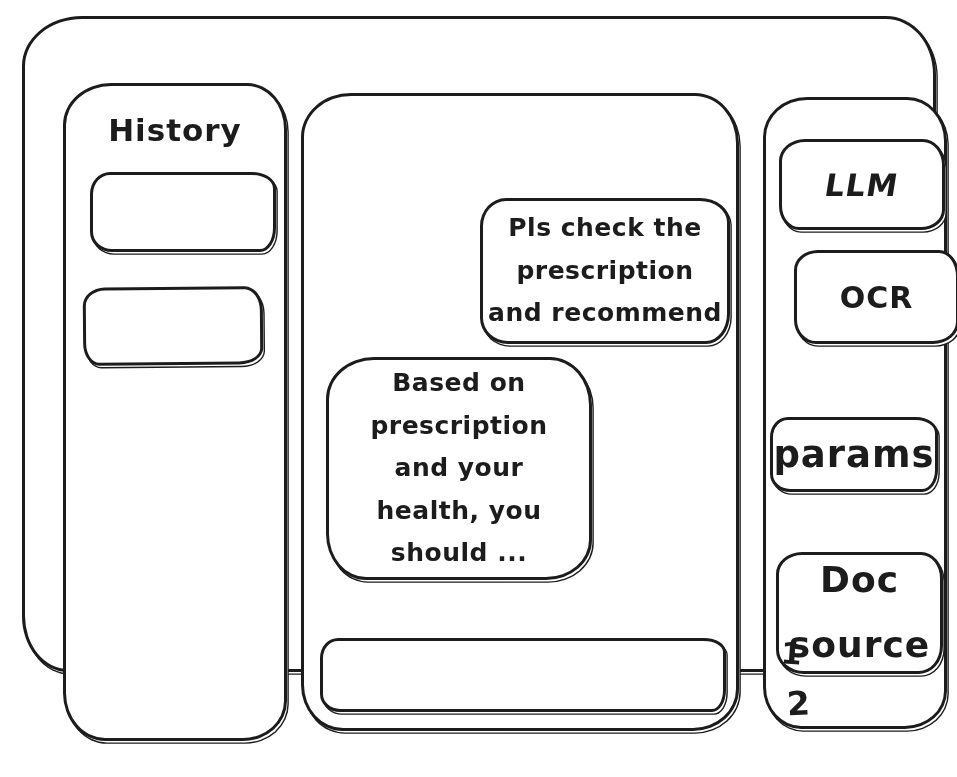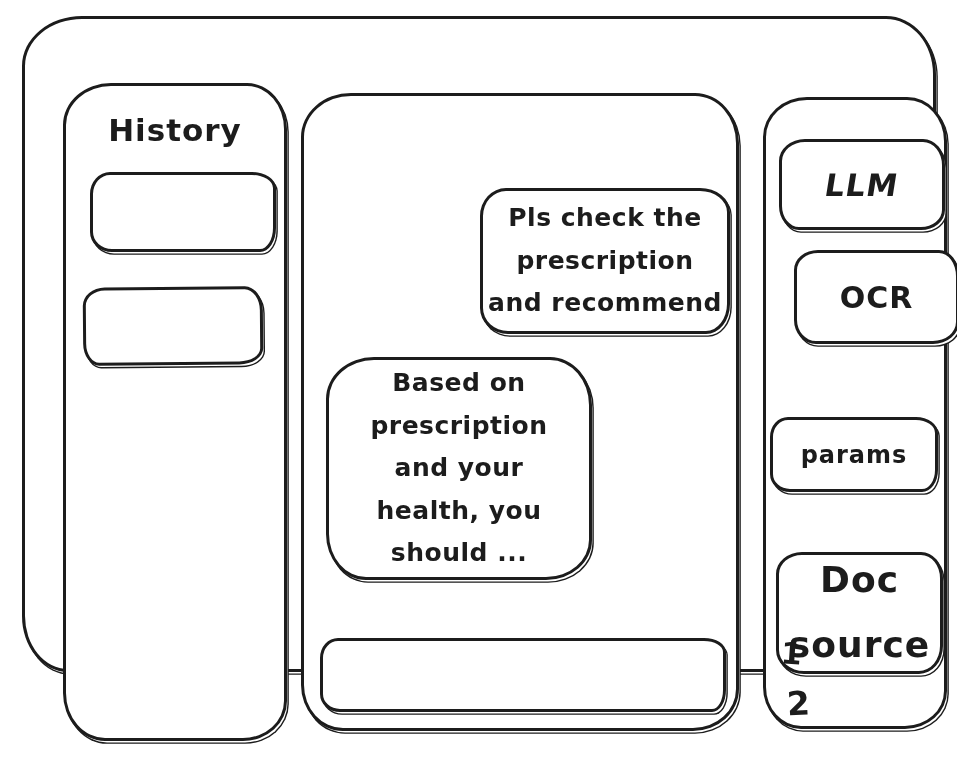--- a/index.html
+++ b/index.html
@@ -44,21 +44,21 @@
   .chat-title {
     position:absolute; left:0; top:24px; width:100%;
     text-align:center; font-size:31px; letter-spacing:2px;
   }
   .bubble {
     display:flex; align-items:center; justify-content:center;
     text-align:center; white-space:pre-line;
     font-size:25px; line-height:1.7; letter-spacing:0.5px;
   }
   .user-bubble {
-    left:176px; top:92px; width:250px; height:146px;
+    left:176px; top:102px; width:250px; height:146px;
     border-radius:26px 30px 24px 28px / 28px 24px 30px 26px;
   }
   .agent-bubble {
     left:22px; top:261px; width:266px; height:223px;
     border-radius:48px 42px 46px 40px / 42px 48px 40px 46px;
   }
   .chat-input {
     position:absolute; left:16px; top:542px; width:406px; height:74px;
     border:3px solid var(--ink); background:var(--bg);
     border-radius:18px 22px 14px 20px / 20px 14px 22px 18px;
@@ -81,21 +81,21 @@
     left:13px; top:39px; width:166px; height:91px; font-size:31px;
     border-radius:26px 22px 24px 20px / 22px 26px 20px 24px;
   }
   .tool-llm span { transform:skewX(-9deg); display:inline-block; }
   .tool-ocr {
     left:28px; top:150px; width:165px; height:94px; font-size:30px;
     border-radius:24px 20px 26px 22px / 20px 26px 22px 24px;
     text-align:right;
   }
   .tool-params {
-    left:4px; top:317px; width:168px; height:75px; font-size:24px;
+    left:4px; top:317px; width:168px; height:75px; font-size:37px;
     border-radius:18px 22px 16px 20px / 20px 16px 22px 18px;
   }
   .tool-doc {
     left:10px; top:452px; width:167px; height:122px; font-size:36px;
     line-height:1.8; border-radius:26px 22px 24px 28px / 22px 26px 28px 24px;
   }
   .annotation { position:absolute; font-size:30px; line-height:1; }
   .ann-1 { left:15px; top:539px; transform:rotate(4deg); }
   .ann-2 { left:21px; top:587px; font-size:33px; transform:rotate(-3deg); }
 </style>

